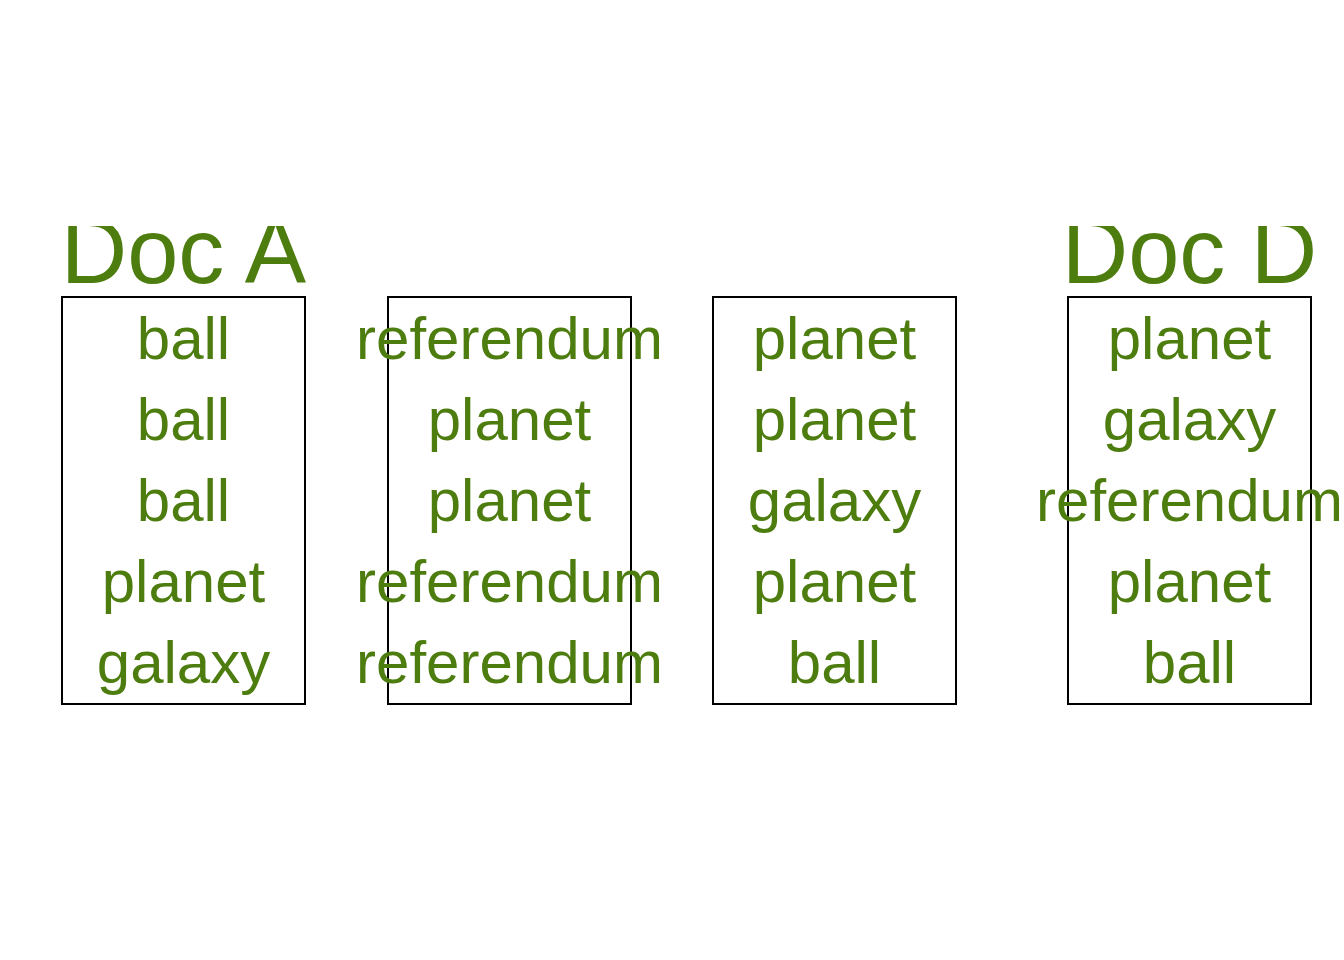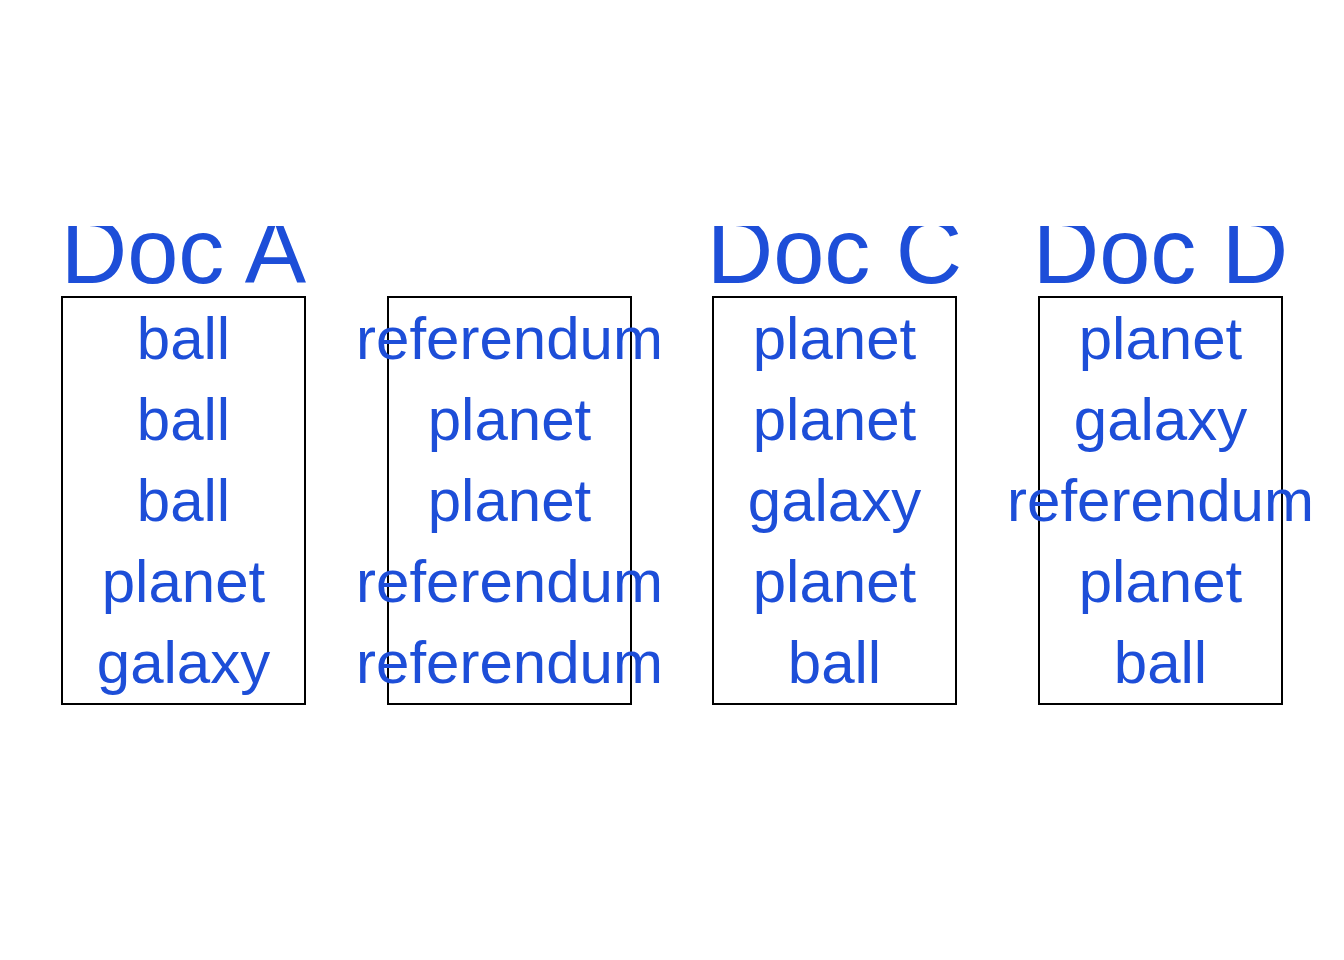--- a/index.html
+++ b/index.html
@@ -7,32 +7,32 @@
     padding: 0;
     background: #ffffff;
   }
   .canvas {
     position: relative;
     width: 1344px;
     height: 960px;
     background: #ffffff;
     overflow: hidden;
     font-family: "Liberation Sans", sans-serif;
-    color: #1d4ed8;
+    color: #4d7c0f;
   }
   .doc-col {
     position: absolute;
     top: 0;
     width: 245px;
     height: 960px;
   }
   .col-a { left: 61px; }
   .col-b { left: 387px; }
   .col-c { left: 712px; }
-  .col-d { left: 1038px; }
+  .col-d { left: 1067px; }
 
   
   .doc-title-clip {
     position: absolute;
     top: 226px;
     left: -60px;
     width: 365px;
     height: 70px;
     overflow: hidden;
     display: flex;
@@ -109,23 +109,20 @@
       <div class="word-row">
           <span class="word">referendum</span>
         </div>
       <div class="word-row">
           <span class="word">referendum</span>
         </div>
     </div>
   </section>
 
   <section class="doc-col col-c">
-    <div class="doc-title-clip">
-      <div class="doc-title">Doc C</div>
-    </div>
     <div class="doc-box">
       <div class="word-row">
           <span class="word">planet</span>
         </div>
       <div class="word-row">
           <span class="word">planet</span>
         </div>
       <div class="word-row">
           <span class="word">galaxy</span>
         </div>

